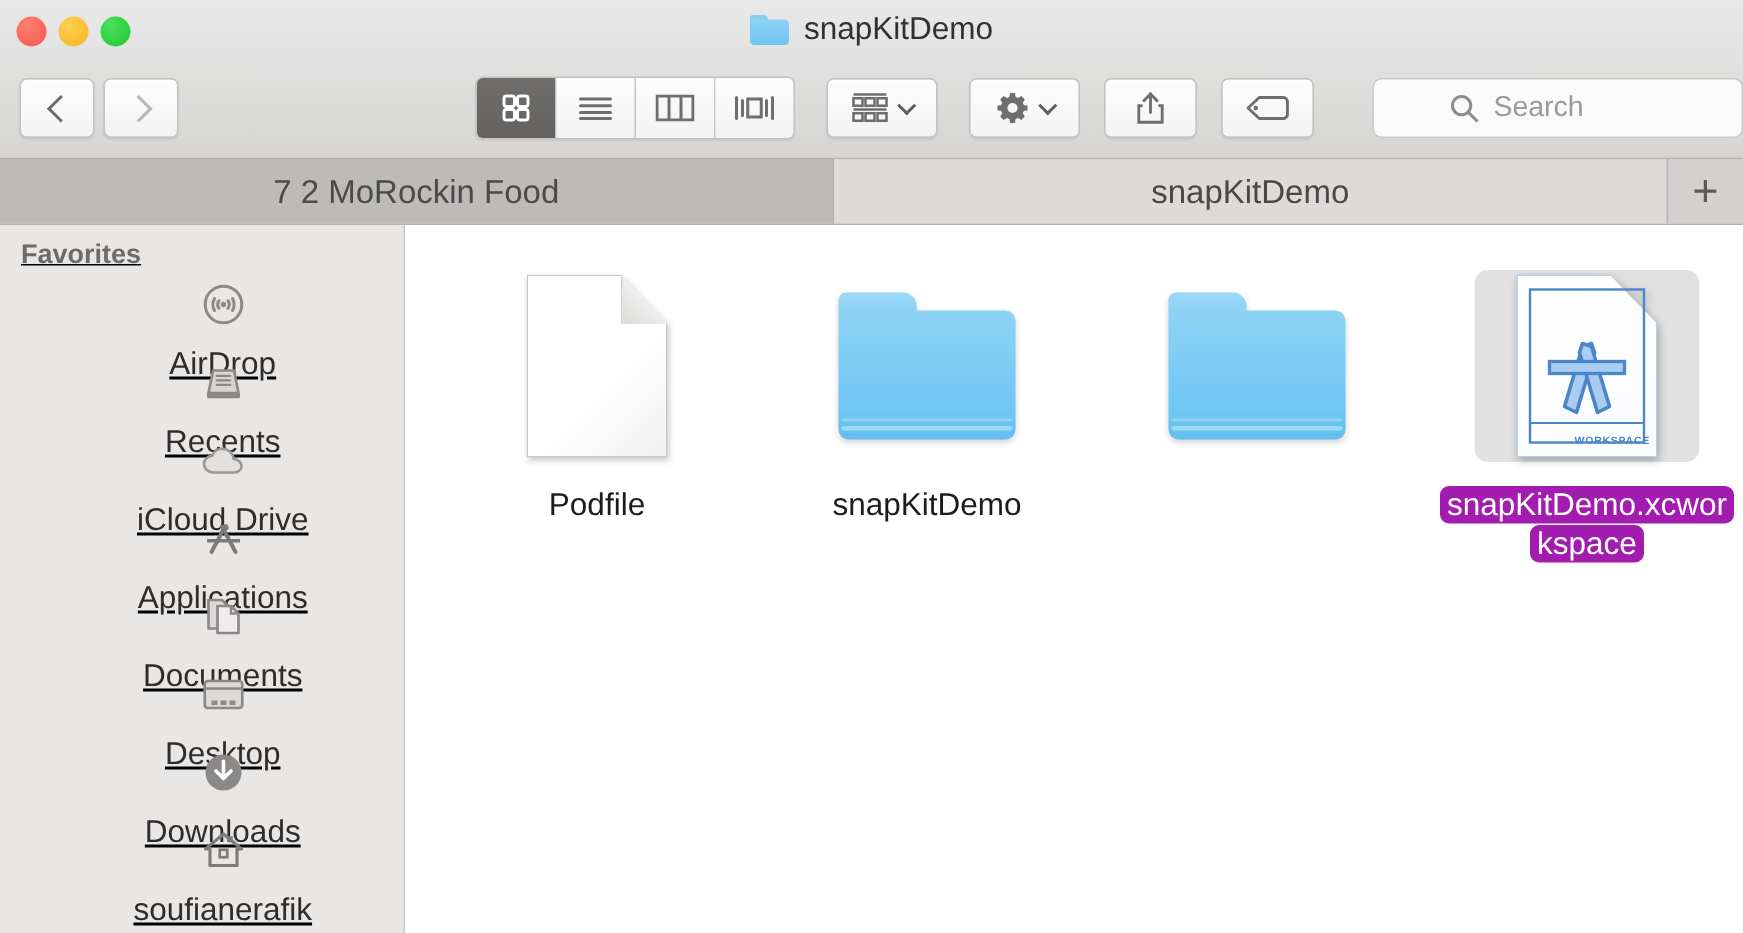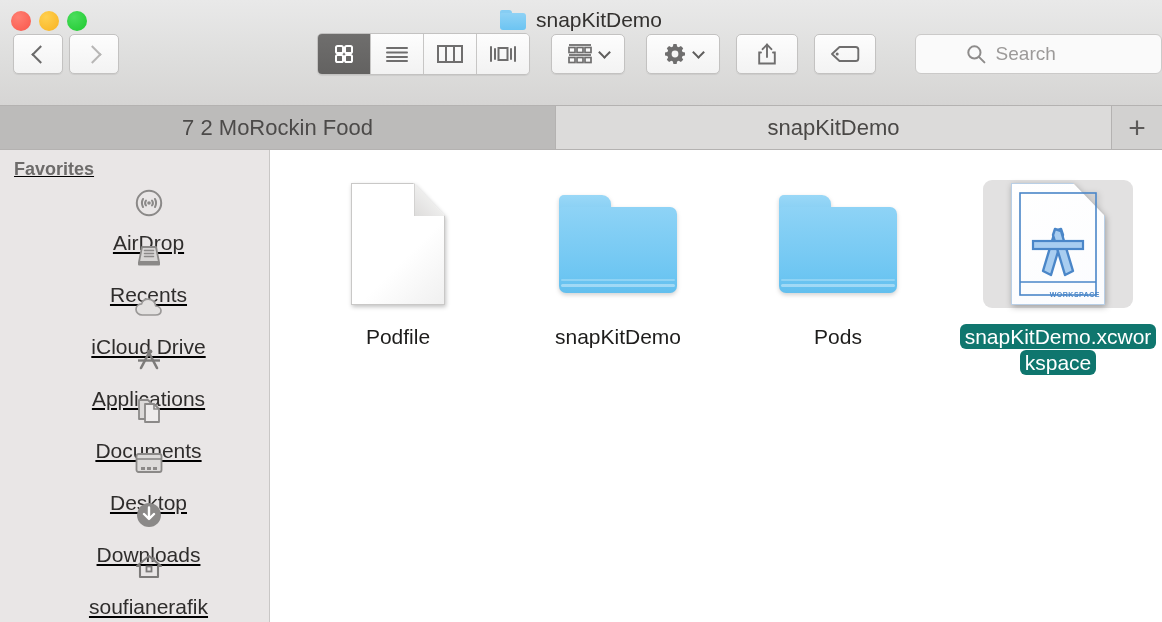--- a/index.html
+++ b/index.html
@@ -45,21 +45,21 @@
     position: absolute; left: 0; top: 0; width: 12px; height: 5px;
     background: #86cdf3; border-radius: 2px 3px 0 0;
   }
   .title-folder .body {
     position: absolute; left: 0; top: 3px; width: 26px; height: 17px;
     background: linear-gradient(to bottom, #8fd2f5, #6cc4f2);
     border-radius: 2px 3px 3px 3px;
   }
 
   .toolbar {
-    position: absolute; top: 26px; left: 0; right: 0;
+    position: absolute; top: 44px; left: 0; right: 0;
     height: 56px;
     display: flex; align-items: center;
   }
   .tb-btn {
     background: linear-gradient(to bottom, #fdfdfd, #f3f3f3);
     border: 1px solid #c3c2c1;
     border-radius: 5px;
     height: 40px;
     display: flex; align-items: center; justify-content: center;
     box-shadow: 0 1px 0 rgba(255,255,255,.7) inset, 0 1px 1px rgba(0,0,0,.07);
@@ -177,21 +177,21 @@
   }
   .icon-wrap.sel-bg { background: #e2e1e1; border-radius: 9px; }
   .cell-label {
     margin-top: 16px;
     font-size: 21px; color: #1d1c1b;
     text-align: center; line-height: 1.22;
     width: 200px;
     word-break: break-all;
   }
   .cell-label.selected span {
-    background: #0f766e; color: #fff;
+    background: #a21caf; color: #fff;
     border-radius: 6px; padding: 1px 5px;
     box-decoration-break: clone; -webkit-box-decoration-break: clone;
   }
 
   
   .doc-icon {
     width: 94px; height: 122px; position: relative;
     filter: drop-shadow(1px 2px 2px rgba(0,0,0,.24));
   }
   .doc-icon .page {
@@ -519,23 +519,20 @@
 
         <div class="cell">
           <div class="icon-wrap">
             <div class="folder-icon">
               <div class="tabtop"></div>
               <div class="front">
                   <div class="lip2"></div>
                   <div class="lip"></div>
                 </div>
             </div>
-          </div>
-          <div class="cell-label">
-            <span>Pods</span>
           </div>
         </div>
 
 
         <div class="cell">
           <div class="icon-wrap sel-bg">
             <div class="xcode-doc ws">
               <div class="page"></div>
               <svg viewBox="0 0 94 122">
                 <rect x="9" y="10" width="76" height="102" fill="none" stroke="#4a86c8" stroke-width="1.6"></rect>

